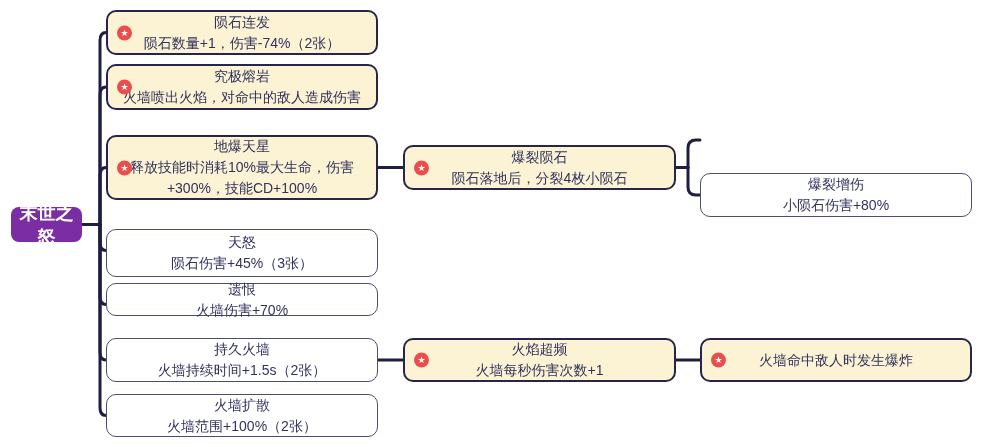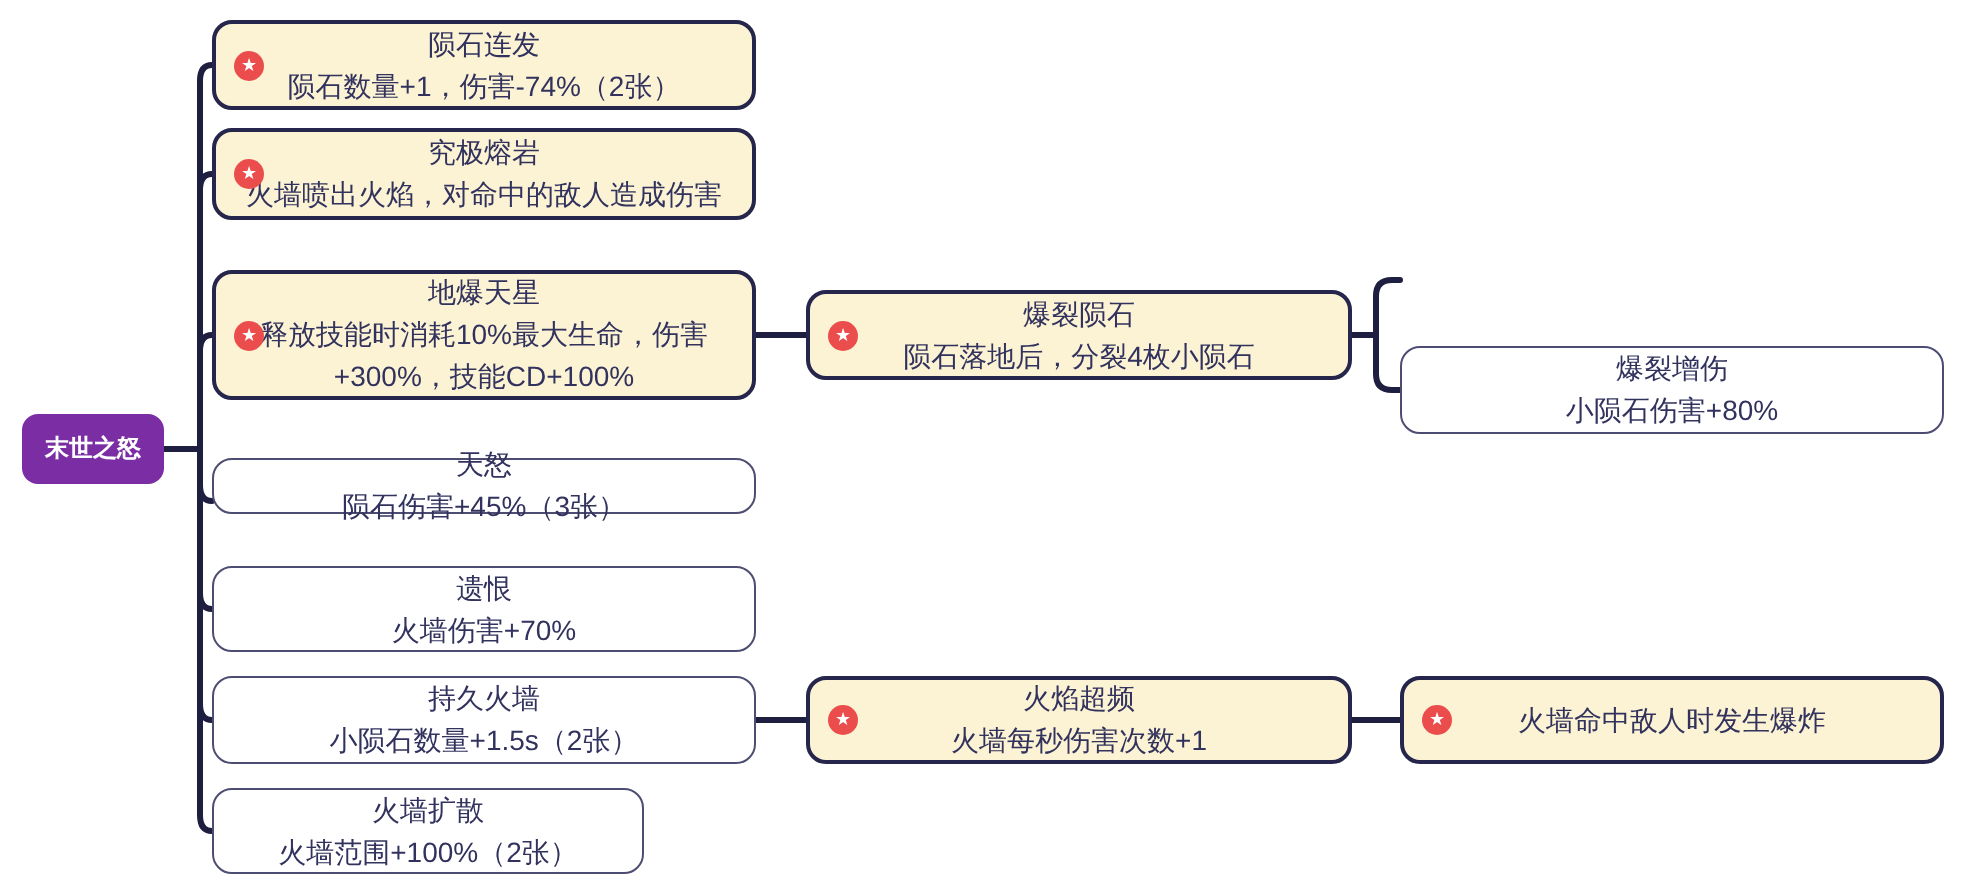--- a/index.html
+++ b/index.html
@@ -29,21 +29,21 @@
   .node .star{
     position:absolute;left:9px;top:50%;transform:translateY(-50%);
     width:15px;height:15px;border-radius:50%;
     background:var(--star-red,#eb4d4d);color:#ffffff;
     font-size:9px;line-height:15px;text-align:center;font-weight:bold;
   }
   .root-node{
     position:absolute;box-sizing:border-box;
     display:flex;align-items:center;justify-content:center;
     background:var(--root-fill,#7b2da4);color:var(--root-text,#ffffff);
-    font-size:12px;font-weight:bold;text-align:center;
+    font-size:18px;font-weight:bold;text-align:center;
     border-radius:8px;border:none;cursor:default;
   }
 </style>
 </head>
 <body>
 
 <div class="canvas">
 
   <svg class="connectors" viewBox="0 0 993 447">
     <path d="M 82 224.5 H 100"></path>
@@ -83,42 +83,42 @@
   </div>
 
   <div class="node highlight" style="left:106px;top:135px;width:272px;height:65px;">
     <span class="star">★</span>
     <div class="text">
       <div class="title">地爆天星</div>
       <div class="desc">释放技能时消耗10%最大生命，伤害+300%，技能CD+100%</div>
     </div>
   </div>
 
-  <div class="node" style="left:106px;top:229px;width:272px;height:28px;">
+  <div class="node" style="left:106px;top:229px;width:272px;height:48px;">
     <div class="text">
       <div class="title">天怒</div>
       <div class="desc">陨石伤害+45%（3张）</div>
     </div>
   </div>
 
-  <div class="node" style="left:106px;top:283px;width:272px;height:43px;">
+  <div class="node" style="left:106px;top:283px;width:272px;height:33px;">
     <div class="text">
       <div class="title">遗恨</div>
       <div class="desc">火墙伤害+70%</div>
     </div>
   </div>
 
   <div class="node" style="left:106px;top:338px;width:272px;height:44px;">
     <div class="text">
       <div class="title">持久火墙</div>
-      <div class="desc">小陨石数量+1.5s（2张）</div>
+      <div class="desc">火墙持续时间+1.5s（2张）</div>
     </div>
   </div>
 
-  <div class="node" style="left:106px;top:394px;width:216px;height:43px;">
+  <div class="node" style="left:106px;top:394px;width:272px;height:43px;">
     <div class="text">
       <div class="title">火墙扩散</div>
       <div class="desc">火墙范围+100%（2张）</div>
     </div>
   </div>
 
   <div class="node highlight" style="left:403px;top:145px;width:273px;height:45px;">
     <span class="star">★</span>
     <div class="text">
       <div class="title">爆裂陨石</div>

